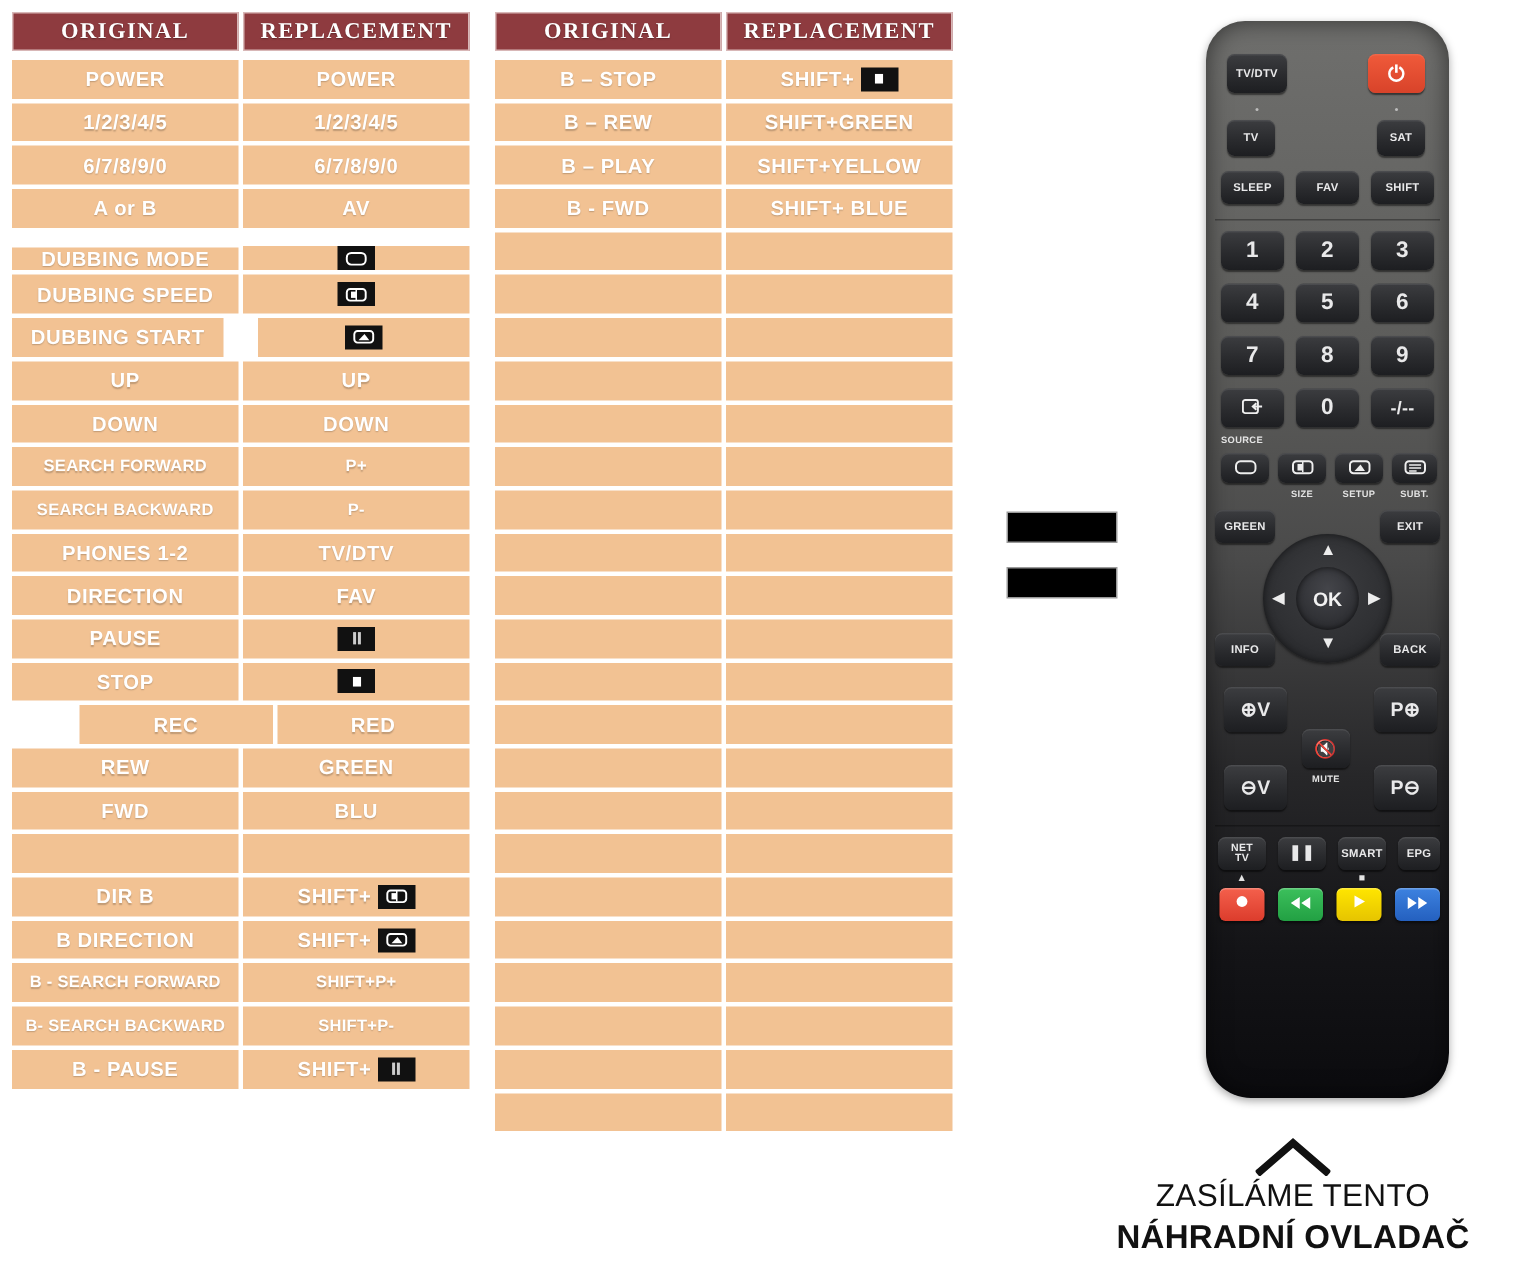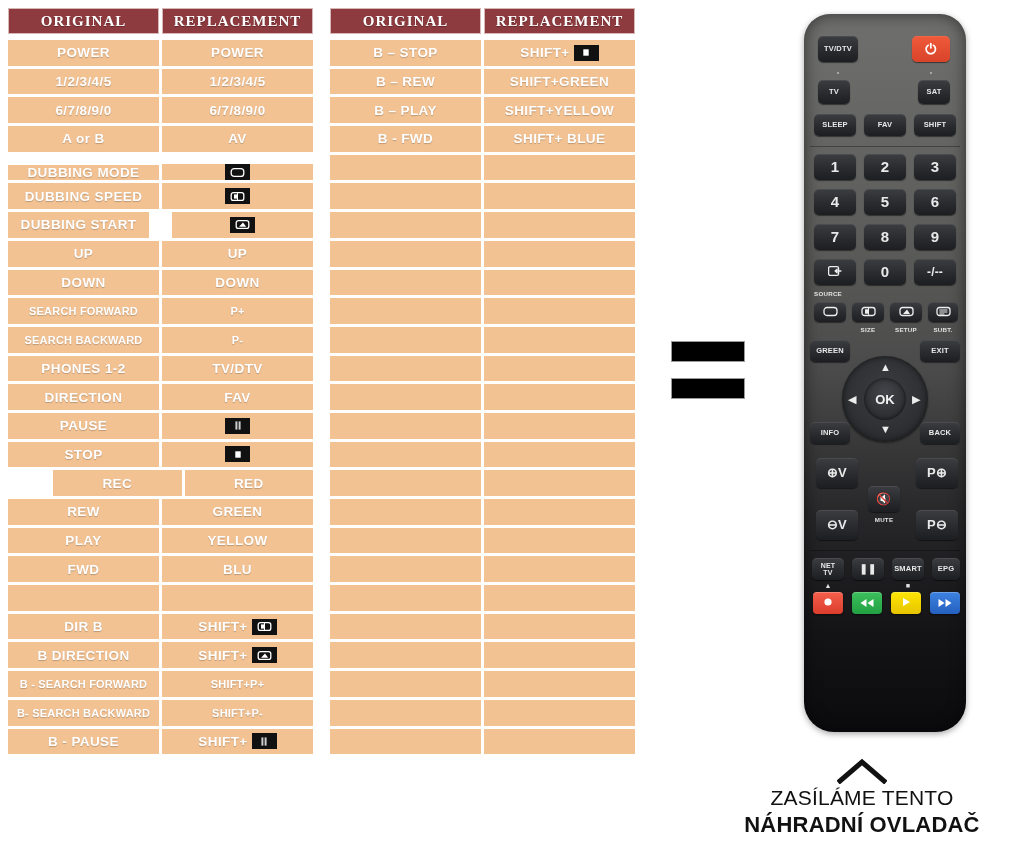--- a/index.html
+++ b/index.html
@@ -275,26 +275,20 @@
             <span class="ctext">RED</span>
           </div>
         </div>
         <div class="t-row" style="margin-top:3px;">
           <div class="cell">REW</div>
           <div class="cell">
             <span class="ctext">GREEN</span>
           </div>
         </div>
         <div class="t-row" style="margin-top:3px;">
-          <div class="cell">PLAY</div>
-          <div class="cell">
-            <span class="ctext">YELLOW</span>
-          </div>
-        </div>
-        <div class="t-row" style="margin-top:3px;">
           <div class="cell">FWD</div>
           <div class="cell">
             <span class="ctext">BLU</span>
           </div>
         </div>
         <div class="t-row" style="margin-top:3px;">
           <div class="cell"></div>
           <div class="cell"></div>
         </div>
         <div class="t-row" style="margin-top:3px;">

